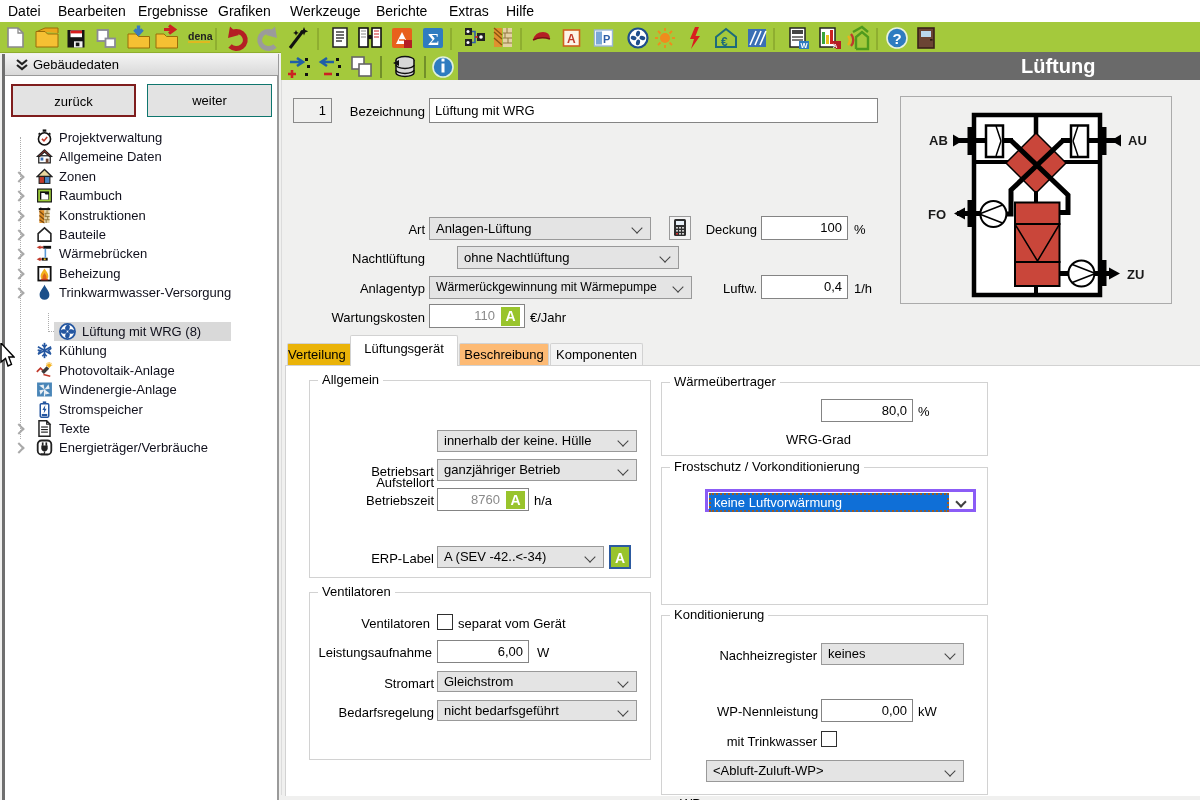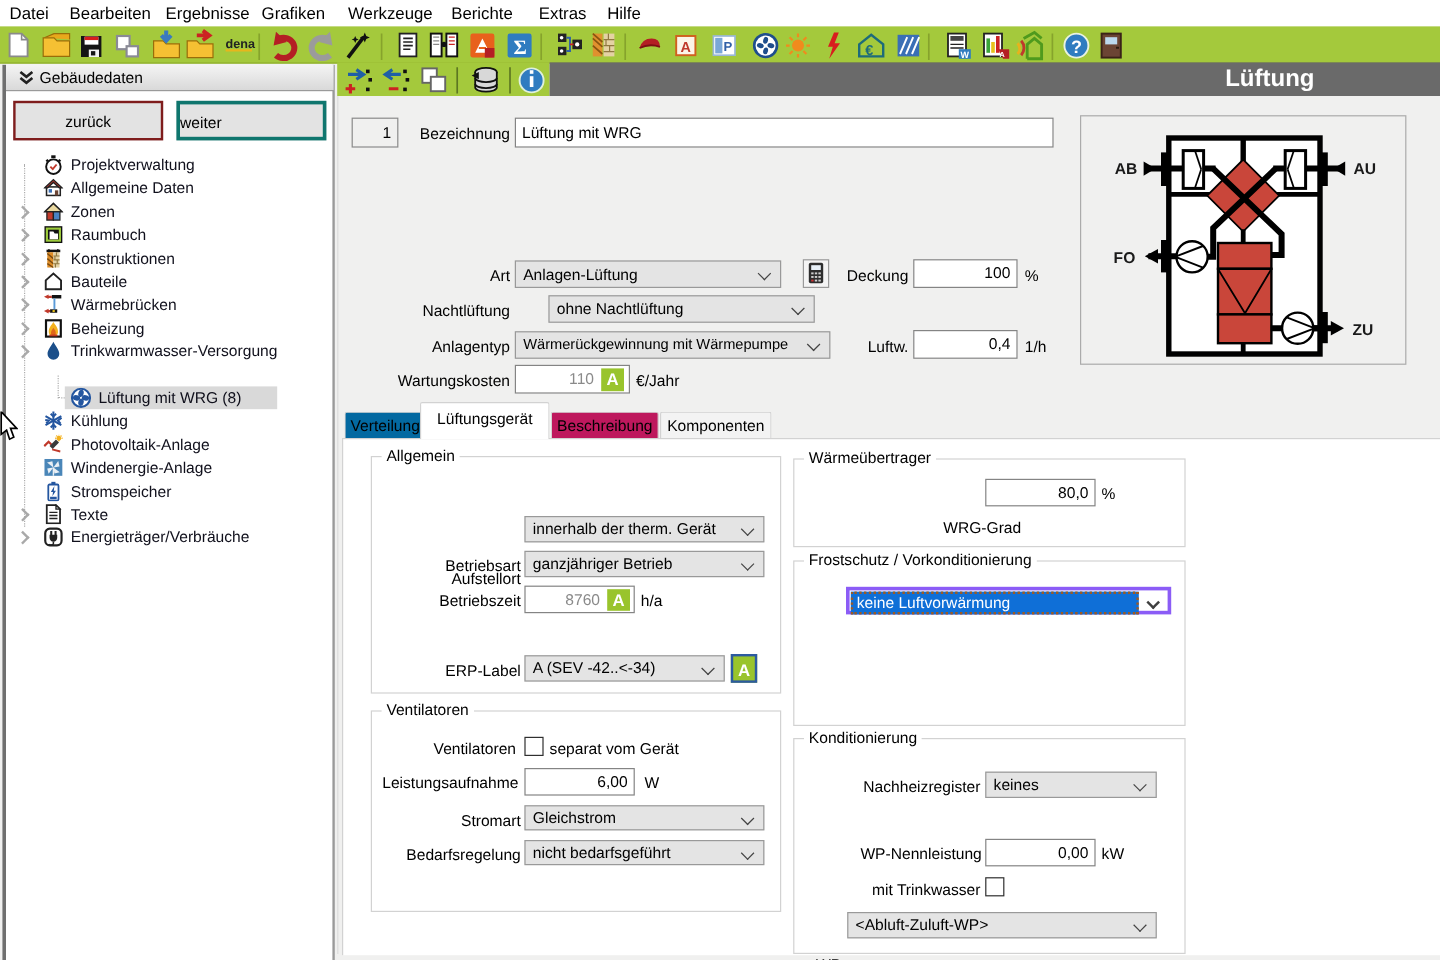--- a/index.html
+++ b/index.html
@@ -212,22 +212,22 @@
   <div class="abs" style="left:0;top:0;width:273px;height:21px;
      background:linear-gradient(#f4f4f4,#d9d9d9);border-bottom:1px solid #9a9a9a;">
     <svg class="abs" style="left:10px;top:4px;" width="14" height="14" viewBox="0 0 14 14">
       <path d="M2 2 L7 6 L12 2" fill="none" stroke="#222" stroke-width="2.2"></path>
       <path d="M2 7 L7 11 L12 7" fill="none" stroke="#222" stroke-width="2.2"></path>
     </svg>
     <div class="abs" style="left:28px;top:3px;font-size:13px;">Gebäudedaten</div>
   </div>
   <div class="abs" style="left:6px;top:30px;width:125px;height:33px;background:#e3e3e3;border:2px solid #7f1d1d;
      text-align:center;line-height:31px;box-sizing:border-box;">zurück</div>
-  <div class="abs" style="left:142px;top:30px;width:125px;height:33px;background:#e3e3e3;border:3px solid #0f766e;
-     line-height:31px;box-sizing:border-box;">weiter</div>
+  <div class="abs" style="left:142px;top:30px;width:125px;height:33px;background:#e3e3e3;border:1px solid #0f766e;
+     text-align:center;line-height:31px;box-sizing:border-box;">weiter</div>
   <div class="abs" id="tree" style="left:0;top:74px;width:273px;height:660px;">
     <svg width="0" height="0" style="position:absolute">
       <defs>
         <symbol id="i-clock" viewBox="0 0 16 16">
           <rect x="6.3" y="0.4" width="3.4" height="2.2" fill="#111"></rect>
           <line x1="3.8" y1="3.8" x2="2.4" y2="5.2" stroke="#111" stroke-width="1.5"></line>
           <line x1="12.2" y1="3.8" x2="13.6" y2="5.2" stroke="#111" stroke-width="1.5"></line>
           <circle cx="8" cy="9.3" r="5.7" fill="#fff" stroke="#111" stroke-width="1.5"></circle>
           <path d="M5.6,9.3 l1.9,1.9 3,-3.6" fill="none" stroke="#c0392b" stroke-width="1.5"></path>
         </symbol>
@@ -547,43 +547,43 @@
         <rect x="9" y="13" width="2" height="1.6"></rect>
         <rect x="12" y="13" width="2" height="1.6"></rect>
       <rect x="9" y="16" width="2" height="1.6"></rect>
         <rect x="12" y="16" width="2" height="1.6"></rect>
     </g>
     <rect x="6" y="16" width="2" height="1.6" fill="#c33"></rect>
   </svg>
 </div>
 
 <div class="abs" id="page" style="left:285px;top:365px;width:915px;height:430px;background:#fff;border-top:1px solid #d2d2d2;border-left:1px solid #d2d2d2;"></div>
-<div class="abs" style="left:287px;top:343px;width:68px;height:22px;background:#0369a1;border:1px solid #d2d2d2;border-bottom:none;border-radius:2px 2px 0 0;box-sizing:border-box;text-align:center;line-height:21px;font-size:13px;">Verteilung</div>
+<div class="abs" style="left:287px;top:343px;width:68px;height:22px;background:#eab308;border:1px solid #d2d2d2;border-bottom:none;border-radius:2px 2px 0 0;box-sizing:border-box;text-align:left;line-height:21px;font-size:13px;">Verteilung</div>
 <div class="abs" style="left:350px;top:335px;width:108px;height:31px;background:#fff;border:1px solid #d2d2d2;border-bottom:none;border-radius:2px 2px 0 0;box-sizing:border-box;text-align:center;line-height:26px;font-size:13px;">Lüftungsgerät</div>
-<div class="abs" style="left:459px;top:343px;width:90px;height:22px;background:#be185d;border:1px solid #d2d2d2;border-bottom:none;border-radius:2px 2px 0 0;box-sizing:border-box;text-align:center;line-height:21px;font-size:13px;">Beschreibung</div>
+<div class="abs" style="left:459px;top:343px;width:90px;height:22px;background:#fdba74;border:1px solid #d2d2d2;border-bottom:none;border-radius:2px 2px 0 0;box-sizing:border-box;text-align:center;line-height:21px;font-size:13px;">Beschreibung</div>
 <div class="abs" style="left:550px;top:343px;width:93px;height:22px;background:#f3f3f3;border:1px solid #d2d2d2;border-bottom:none;border-radius:2px 2px 0 0;box-sizing:border-box;text-align:center;line-height:21px;font-size:13px;">Komponenten</div>
 
 <div class="fs" style="left:309px;top:380px;width:340px;height:196px;">
     <span class="leg">Allgemein</span>
   </div>
 <div class="fs" style="left:309px;top:592px;width:340px;height:166px;">
     <span class="leg">Ventilatoren</span>
   </div>
 <div class="fs" style="left:661px;top:382px;width:325px;height:72px;">
     <span class="leg">Wärmeübertrager</span>
   </div>
 <div class="fs" style="left:661px;top:467px;width:325px;height:136px;">
     <span class="leg">Frostschutz / Vorkonditionierung</span>
   </div>
 <div class="fs" style="left:661px;top:615px;width:325px;height:178px;">
     <span class="leg">Konditionierung</span>
   </div>
 
 <div class="lbl" style="left:334px;top:435px;width:100px;margin-top:40px;">Aufstellort</div>
-<div class="sel" style="left:437px;top:430px;width:200px;height:22px;line-height:20px;">innerhalb der therm. Gerät</div>
+<div class="sel" style="left:437px;top:430px;width:200px;height:22px;line-height:20px;">innerhalb der keine. Hülle</div>
 <div class="lbl" style="left:334px;top:464px;width:100px;">Betriebsart</div>
 <div class="sel" style="left:437px;top:459px;width:200px;height:22px;line-height:20px;">ganzjähriger Betrieb</div>
 <div class="lbl" style="left:334px;top:493px;width:100px;">Betriebszeit</div>
 <div class="inp" style="left:437px;top:488px;width:92px;height:23px;line-height:21px;color:#8a8a8a;padding-right:28px;">8760</div>
 <div class="abtn" style="left:506px;top:491px;width:19px;height:18px;line-height:18px;">A</div>
 <div class="lbl" style="left:534px;top:493px;text-align:left;">h/a</div>
 <div class="lbl" style="left:334px;top:551px;width:100px;">ERP-Label</div>
 <div class="sel" style="left:437px;top:546px;width:167px;height:22px;line-height:20px;">A (SEV -42..&lt;-34)</div>
 <div class="abtn" style="left:609px;top:545px;width:22px;height:24px;line-height:22px;border:2px solid #2c5aa0;">A</div>
 

